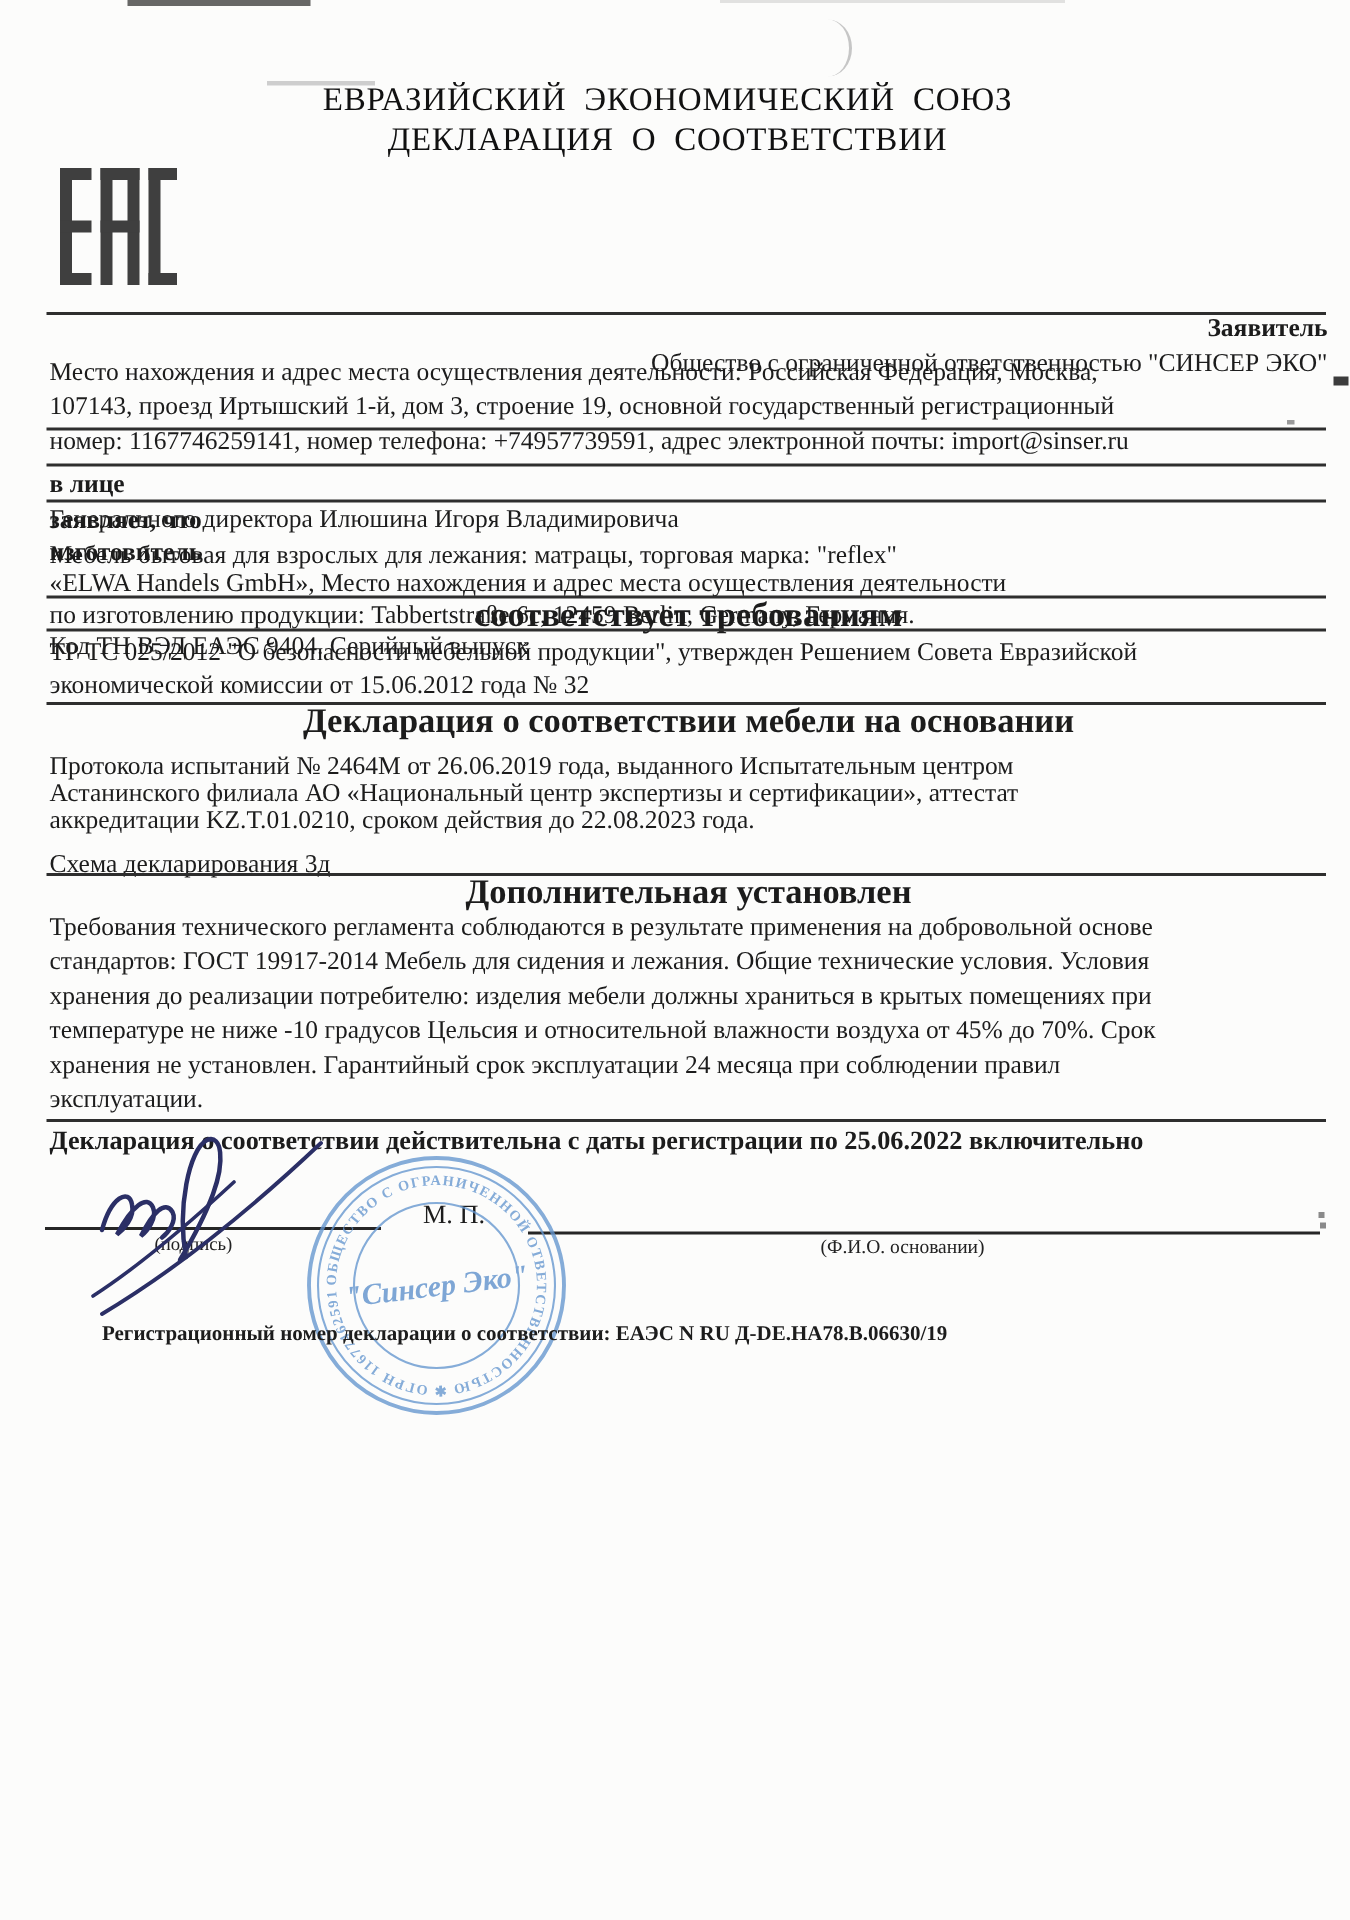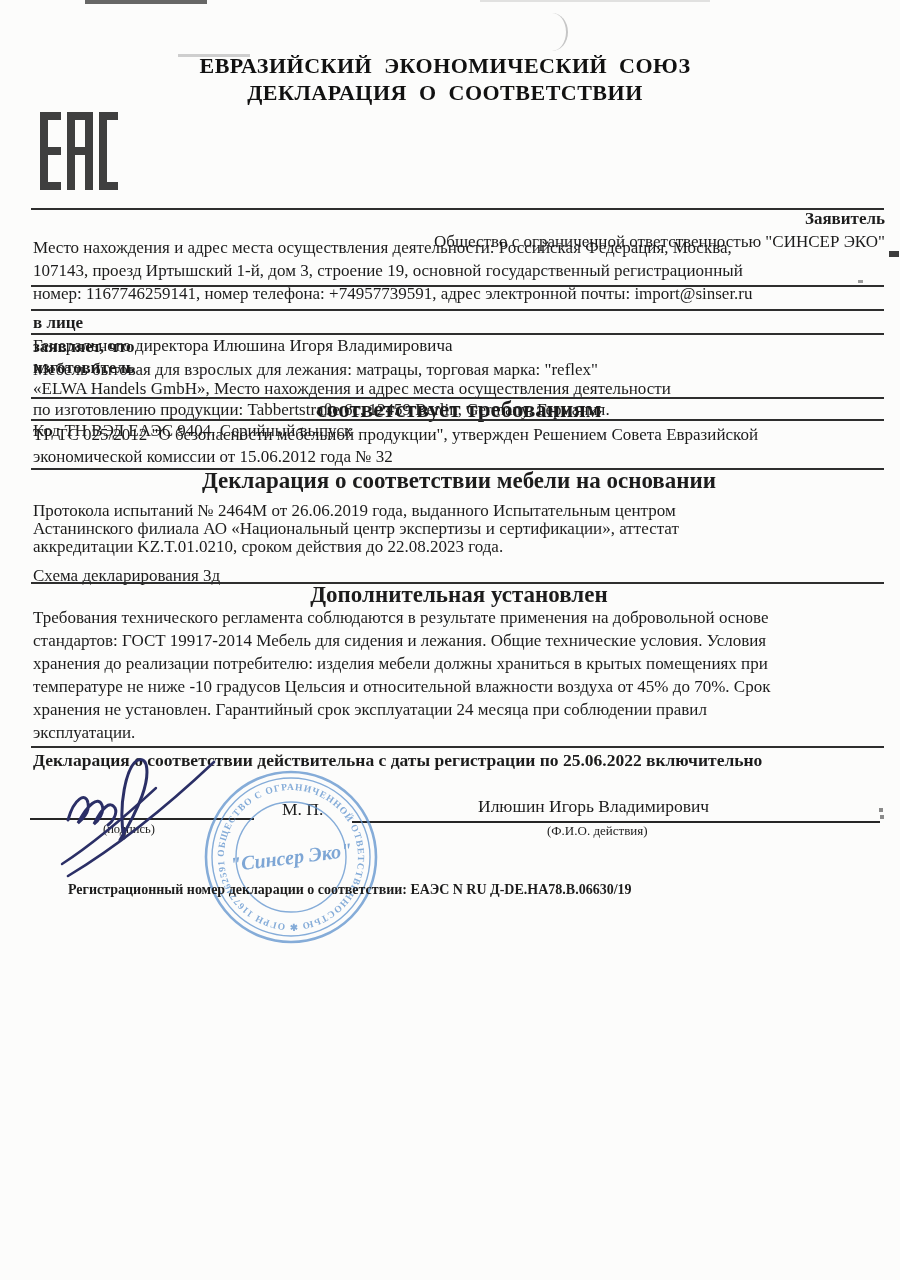--- a/index.html
+++ b/index.html
@@ -3,21 +3,21 @@
 <meta charset="utf-8">
 <style>
   html,body{margin:0;padding:0;background:#ffffff;}
   .page{position:relative;width:900px;height:1280px;background:#fcfcfb;overflow:hidden;
         font-family:"Liberation Serif","DejaVu Serif",serif;color:#1c1c1c;}
   .abs{position:absolute;}
   .t{position:absolute;left:33px;width:852px;font-size:17px;line-height:23px;white-space:pre-line;}
   .b{font-weight:700;}
   .hd{font-weight:700;font-size:23px;text-align:center;}
   .hr{position:absolute;left:31px;width:853px;height:2px;background:#2e2e2e;}
-  .title{position:absolute;left:0;width:890px;text-align:center;font-weight:700;
+  .title{position:absolute;left:0;width:890px;text-align:center;font-weight:400;
          font-size:22px;line-height:27px;letter-spacing:.5px;word-spacing:6px;color:#111;}
   .cap{position:absolute;font-size:12.5px;color:#222;}
   .sigline{position:absolute;height:2px;background:#262626;}
   .regline{position:absolute;left:33px;width:852px;font-weight:700;font-size:14px;margin-left:35px;}
   .artifact{position:absolute;}
 </style>
 </head>
 <body>
 
 <div class="page">
@@ -104,22 +104,21 @@
 хранения не установлен. Гарантийный срок эксплуатации 24 месяца при соблюдении правил
 эксплуатации.</div>
   <div class="hr" style="top:746px;"></div>
 
   <div class="t b" style="top:749px;font-size:17.5px;">Декларация о соответствии  действительна с даты регистрации по 25.06.2022 включительно</div>
 
   <div class="sigline" style="left:30px;top:818px;width:224px;"></div>
   <div class="cap" style="left:103px;top:822px;">(подпись)</div>
   <div class="abs" style="left:282px;top:799px;font-size:17.5px;">М. П.</div>
   <div class="sigline" style="left:352px;top:821px;width:528px;"></div>
-  <div class="abs" style="left:478px;top:796px;font-size:17.5px;">Илюшин Игорь Владимирович</div>
-  <div class="cap" style="left:547px;top:823px;font-size:13px;">(Ф.И.О. действия)</div>
+  <div class="cap" style="left:547px;top:823px;font-size:13px;">(Ф.И.О. основании)</div>
 
   <svg class="abs" style="left:201px;top:767px;opacity:.78;" width="180" height="180" viewBox="0 0 180 180">
     <g fill="none" stroke="#6496cf">
       <circle cx="90" cy="90" r="85" stroke-width="2.6"></circle>
       <circle cx="90" cy="90" r="79" stroke-width="1.4"></circle>
       <circle cx="90" cy="90" r="55" stroke-width="1.4"></circle>
     </g>
     <defs>
       <path id="ringpath" d="M 23,90 A 67,67 0 1 1 157,90 A 67,67 0 1 1 23,90"></path>
     </defs>

